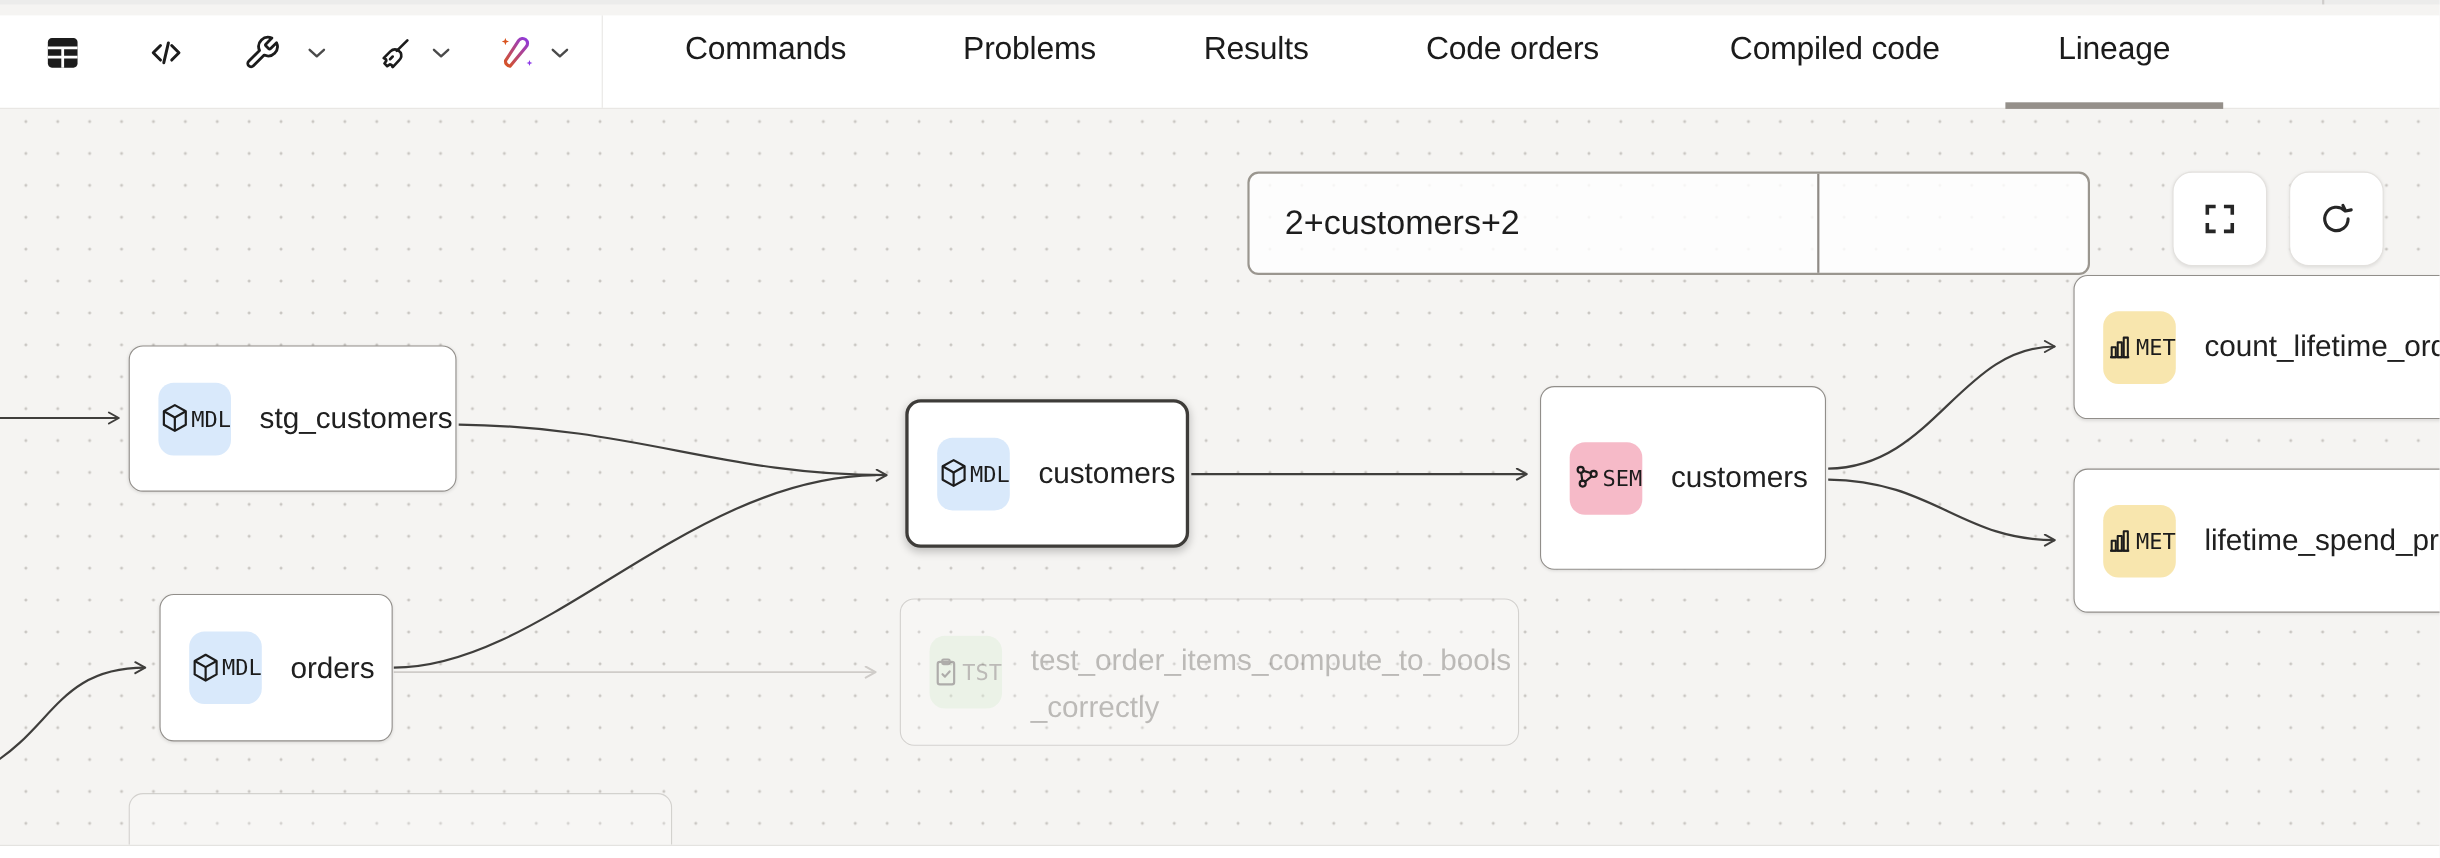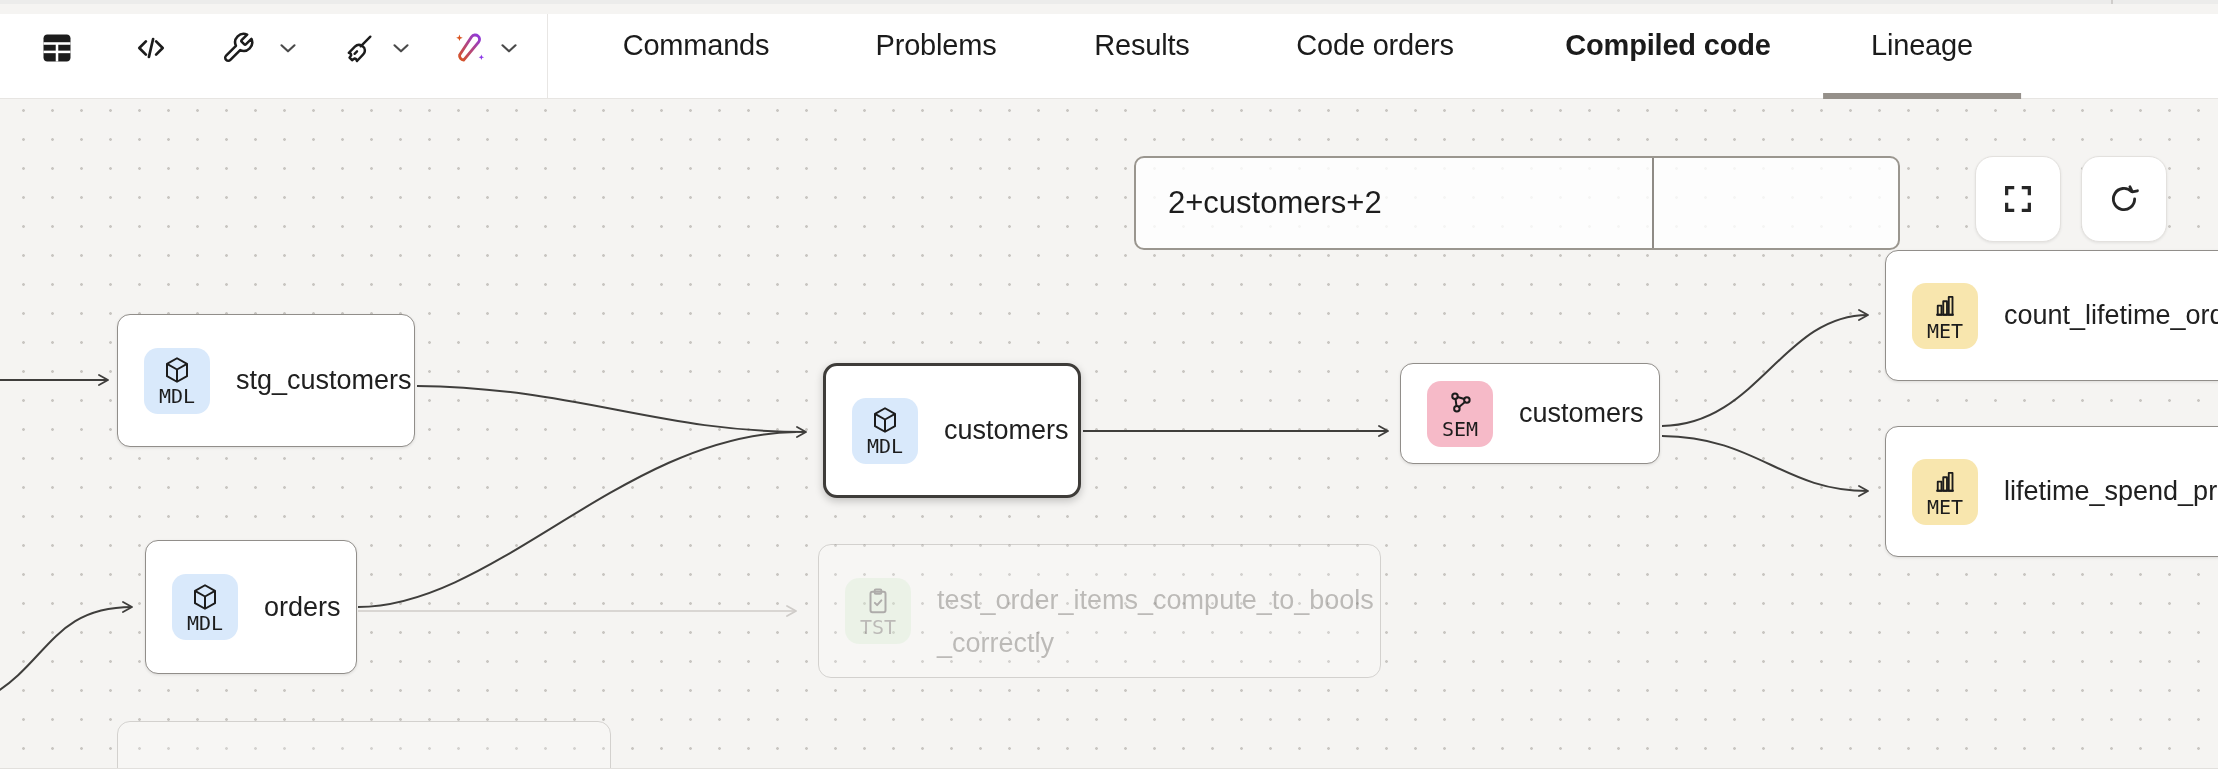--- a/index.html
+++ b/index.html
@@ -27,21 +27,21 @@
   .bottomstrip{position:absolute;left:0;top:768px;width:2218px;height:12px;background:#ffffff;border-top:1px solid #e2e0dd;z-index:5;}
 
   svg.edges{position:absolute;left:0;top:0;width:2218px;height:679px;pointer-events:none;}
 
   
   .node{position:absolute;background:#ffffff;border:1.5px solid #918e8a;border-radius:13px;
         display:flex;align-items:center;box-sizing:border-box;padding-left:26px;
         box-shadow:0 1px 3px rgba(0,0,0,0.10);cursor:pointer;}
   .node.selected{border:3.5px solid #3e3c39;border-radius:14px;box-shadow:0 3px 8px rgba(0,0,0,0.22);}
   .node .badge{width:66px;height:66px;border-radius:14px;flex:0 0 66px;
-        display:flex;flex-direction:column;align-items:center;justify-content:center;}
+        display:flex;flex-direction:row;align-items:center;justify-content:center;}
   .badge svg{display:block;margin-bottom:1px;}
   .btype{font-family:"DejaVu Sans Mono",monospace;font-size:20px;font-weight:500;color:#1c1c1c;line-height:1;}
   .badge-mdl{background:#d9e9fb;text-align:right;}
   .badge-sem{background:#f6bac8;}
   .badge-met{background:#f8e6ae;}
   .badge-tst{background:#dff0da;}
   .nlabel{font-size:27px;color:#202020;margin-left:26px;white-space:nowrap;}
 
   .node.faded{opacity:0.42;background:rgba(255,255,255,0.5);border-color:#a5a29e;box-shadow:none;}
   .node.faded .nlabel{color:#6f6c68;white-space:normal;line-height:1.6;}
@@ -140,21 +140,21 @@
       </div>
     <div class="tab" style="left:936px;">
         <span>Problems</span>
       </div>
     <div class="tab" style="left:1142px;">
         <span>Results</span>
       </div>
     <div class="tab" style="left:1375px;">
         <span>Code orders</span>
       </div>
-    <div class="tab" style="left:1668px;font-weight:bold;">
+    <div class="tab" style="left:1668px;">
         <span>Compiled code</span>
       </div>
     <div class="tab active" style="left:1922px;">
         <span>Lineage</span>
         <div class="underline"></div>
       </div>
   </div>
 
   <div class="canvas">
 
@@ -210,21 +210,21 @@
         <svg width="30" height="30" viewBox="0 0 24 24" fill="none" stroke="#1c1c1c" stroke-width="1.6" stroke-linejoin="round">
           <path d="M12 2.6 20 7.1v9.8L12 21.4 4 16.9V7.1z"></path>
             <path d="M4 7.1 12 11.6 20 7.1"></path>
             <path d="M12 11.6V21.4"></path>
         </svg>
         <span class="btype">MDL</span>
       </div>
       <span class="nlabel">customers</span>
     </div>
 
-    <div class="node" style="left:1400px;top:274px;width:260px;height:101px;">
+    <div class="node" style="left:1400px;top:262px;width:260px;height:167px;">
       <div class="badge badge-sem">
         <svg width="30" height="30" viewBox="0 0 24 24" fill="none" stroke="#1c1c1c" stroke-width="1.6" stroke-linecap="round">
           <circle cx="8" cy="6.5" r="2.2"></circle>
             <circle cx="17.5" cy="9.5" r="2.2"></circle>
             <circle cx="9.5" cy="16.5" r="2.2"></circle>
           <line x1="10.1" y1="7.2" x2="15.4" y2="8.8"></line>
             <line x1="8.4" y1="8.7" x2="9.2" y2="14.3"></line>
             <line x1="16" y1="11.2" x2="11.2" y2="15.2"></line>
         </svg>
         <span class="btype">SEM</span>

